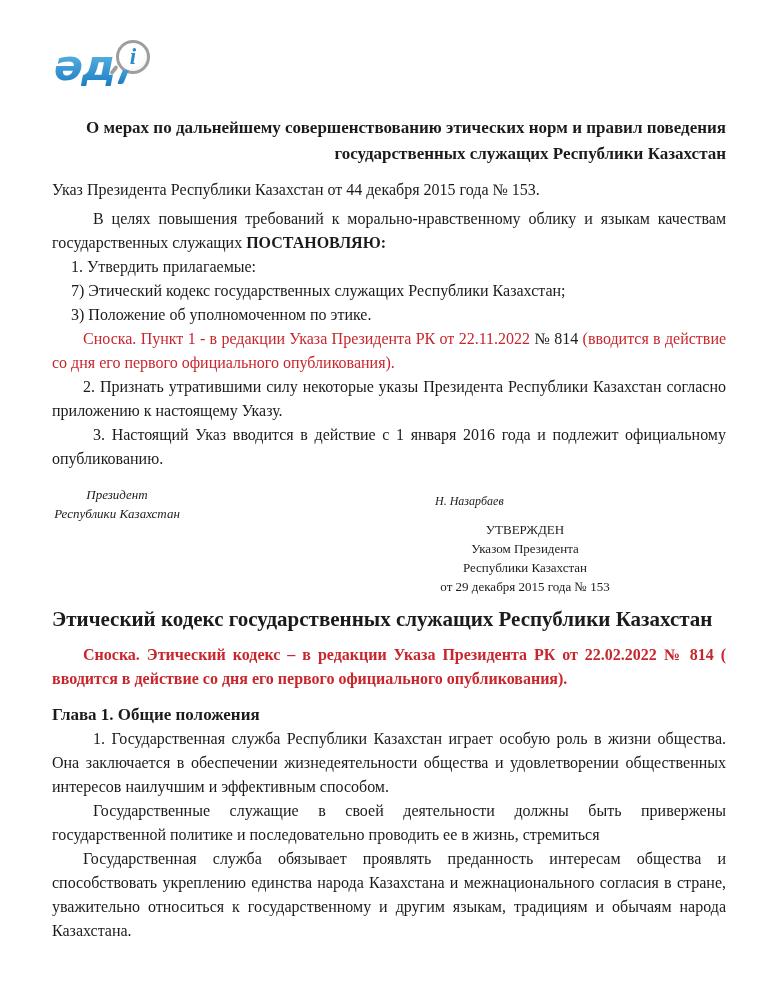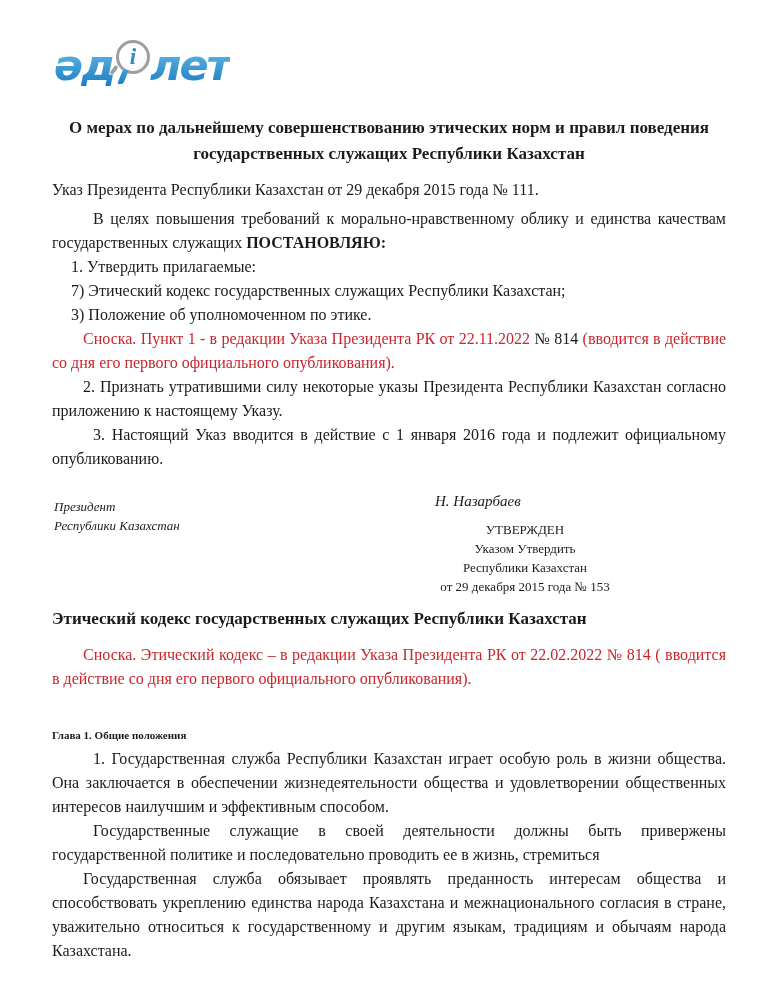--- a/index.html
+++ b/index.html
@@ -93,21 +93,21 @@
     transform: rotate(38deg);
     border-radius: 2px;
   }
 
   
   .doc-title {
     margin: 19px 0 0 0;
     font-size: 17px;
     font-weight: bold;
     line-height: 26px;
-    text-align: center;
+    text-align: right;
   }
   .subtitle {
     margin: 11px 0 0 0;
     font-size: 16px;
     line-height: 24px;
   }
   .bodyblock {
     margin-top: 5px;
   }
   .para {
@@ -124,97 +124,97 @@
 
   
   .sig-area {
     position: relative;
     height: 110px;
     margin-top: 12px;
   }
   .sig-left {
     position: absolute;
     left: 2px;
-    top: 14px;
+    top: 2px;
     width: 126px;
+    text-align: center;
     font-style: italic;
     font-size: 13px;
     line-height: 19px;
   }
   .sig-name {
     position: absolute;
     left: 383px;
     top: 9px;
     font-style: italic;
-    font-size: 15px;
+    font-size: 12px;
     line-height: 19px;
   }
   .approval {
     position: absolute;
     left: 340px;
     top: 37px;
     width: 266px;
     text-align: center;
     font-size: 13px;
     line-height: 19px;
   }
   .approval div { white-space: nowrap; }
 
   .section-heading {
     margin: 14px 0 0 0;
+    font-size: 21px;
+    font-weight: bold;
+    line-height: 24px;
+    font-family: Liberation Serif, serif;
+  }
+  .fn2 { margin-top: 12px; font-weight: bold; }
+  .chapter-heading {
+    margin: 12px 0 0 0;
     font-size: 17px;
-    font-weight: bold;
-    line-height: 24px;
-    font-family: Liberation Serif, serif;
-  }
-  .fn2 { margin-top: 12px; }
-  .chapter-heading {
-    margin: 32px 0 0 0;
-    font-size: 11px;
     font-weight: bold;
     line-height: 24px;
   }
   .chapterblock { margin-top: 0; }
 </style>
 </head>
 <body>
 
 <div class="page">
 
   <div class="logo">
     <span class="logo-txt">әд</span>
     <span class="logo-glass">
       <span class="dot-i">i</span>
     </span>
-    <span class="logo-txt">лет</span>
   </div>
 
   <h1 class="doc-title">О мерах по дальнейшему совершенствованию этических норм и правил поведения государственных служащих Республики Казахстан</h1>
 
-  <p class="subtitle">Указ Президента Республики Казахстан от 29 декабря 2015 года № 111.</p>
+  <p class="subtitle">Указ Президента Республики Казахстан от 44 декабря 2015 года № 153.</p>
 
   <div class="bodyblock">
-    <p class="para ind-lg"><span>В целях повышения требований к морально-нравственному облику и единства качествам государственных служащих</span> <b class="resolve">ПОСТАНОВЛЯЮ:</b></p>
+    <p class="para ind-lg"><span>В целях повышения требований к морально-нравственному облику и языкам качествам государственных служащих</span> <b class="resolve">ПОСТАНОВЛЯЮ:</b></p>
     <p class="para ind-sm">1. Утвердить прилагаемые:</p>
     <p class="para ind-sm">7) Этический кодекс государственных служащих Республики Казахстан;</p>
     <p class="para ind-sm">3) Положение об уполномоченном по этике.</p>
     <p class="para ind-md"><span class="red">Сноска. Пункт 1 - в редакции Указа Президента РК от 22.11.2022</span> <span>№ 814</span> <span class="red">(вводится в действие со дня его первого официального опубликования).</span></p>
     <p class="para ind-md">2. Признать утратившими силу некоторые указы Президента Республики Казахстан согласно приложению к настоящему Указу.</p>
     <p class="para ind-lg">3. Настоящий Указ вводится в действие с 1 января 2016 года и подлежит официальному опубликованию.</p>
   </div>
 
   <div class="sig-area">
     <div class="sig-left">
       <div>Президент</div>
       <div>Республики Казахстан</div>
     </div>
     <div class="sig-name">Н. Назарбаев</div>
     <div class="approval">
       <div>УТВЕРЖДЕН</div>
-      <div>Указом Утвердить</div>
+      <div>Указом Президента</div>
       <div>Республики Казахстан</div>
       <div>от 29 декабря 2015 года № 153</div>
     </div>
   </div>
 
   <h2 class="section-heading">Этический кодекс государственных служащих Республики Казахстан</h2>
 
   <p class="para ind-md red fn2">Сноска. Этический кодекс – в редакции Указа Президента РК от 22.02.2022 № 814 ( вводится в действие со дня его первого официального опубликования).</p>
 
   <h2 class="chapter-heading">Глава 1. Общие положения</h2>

